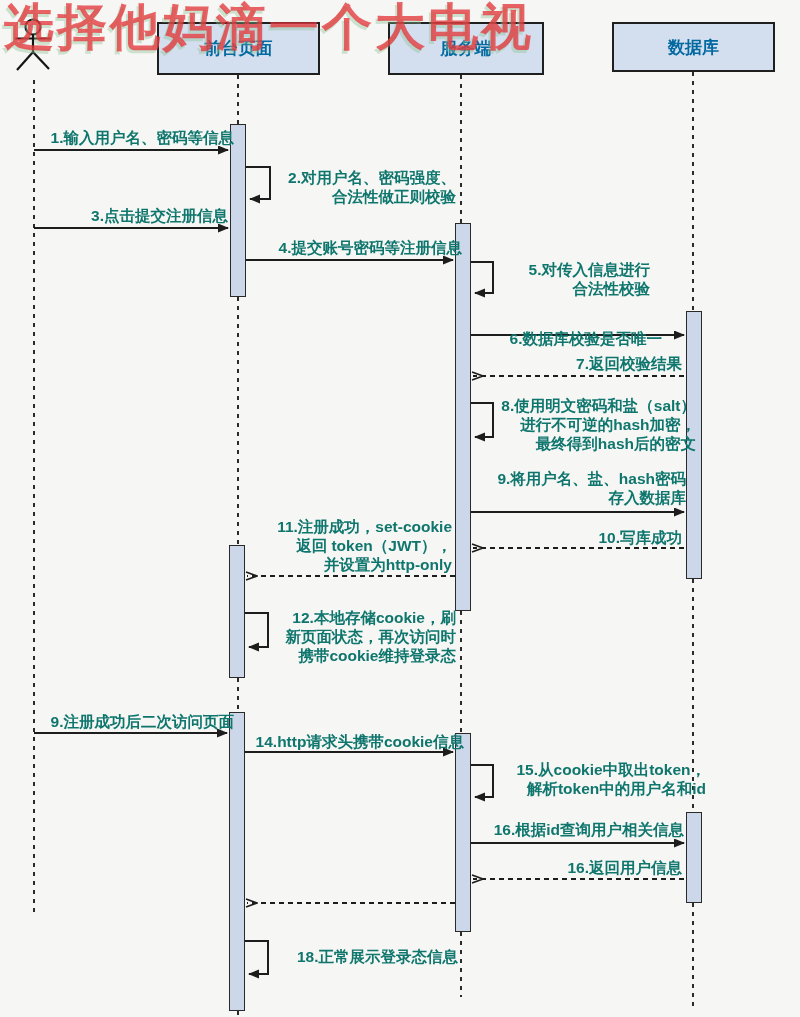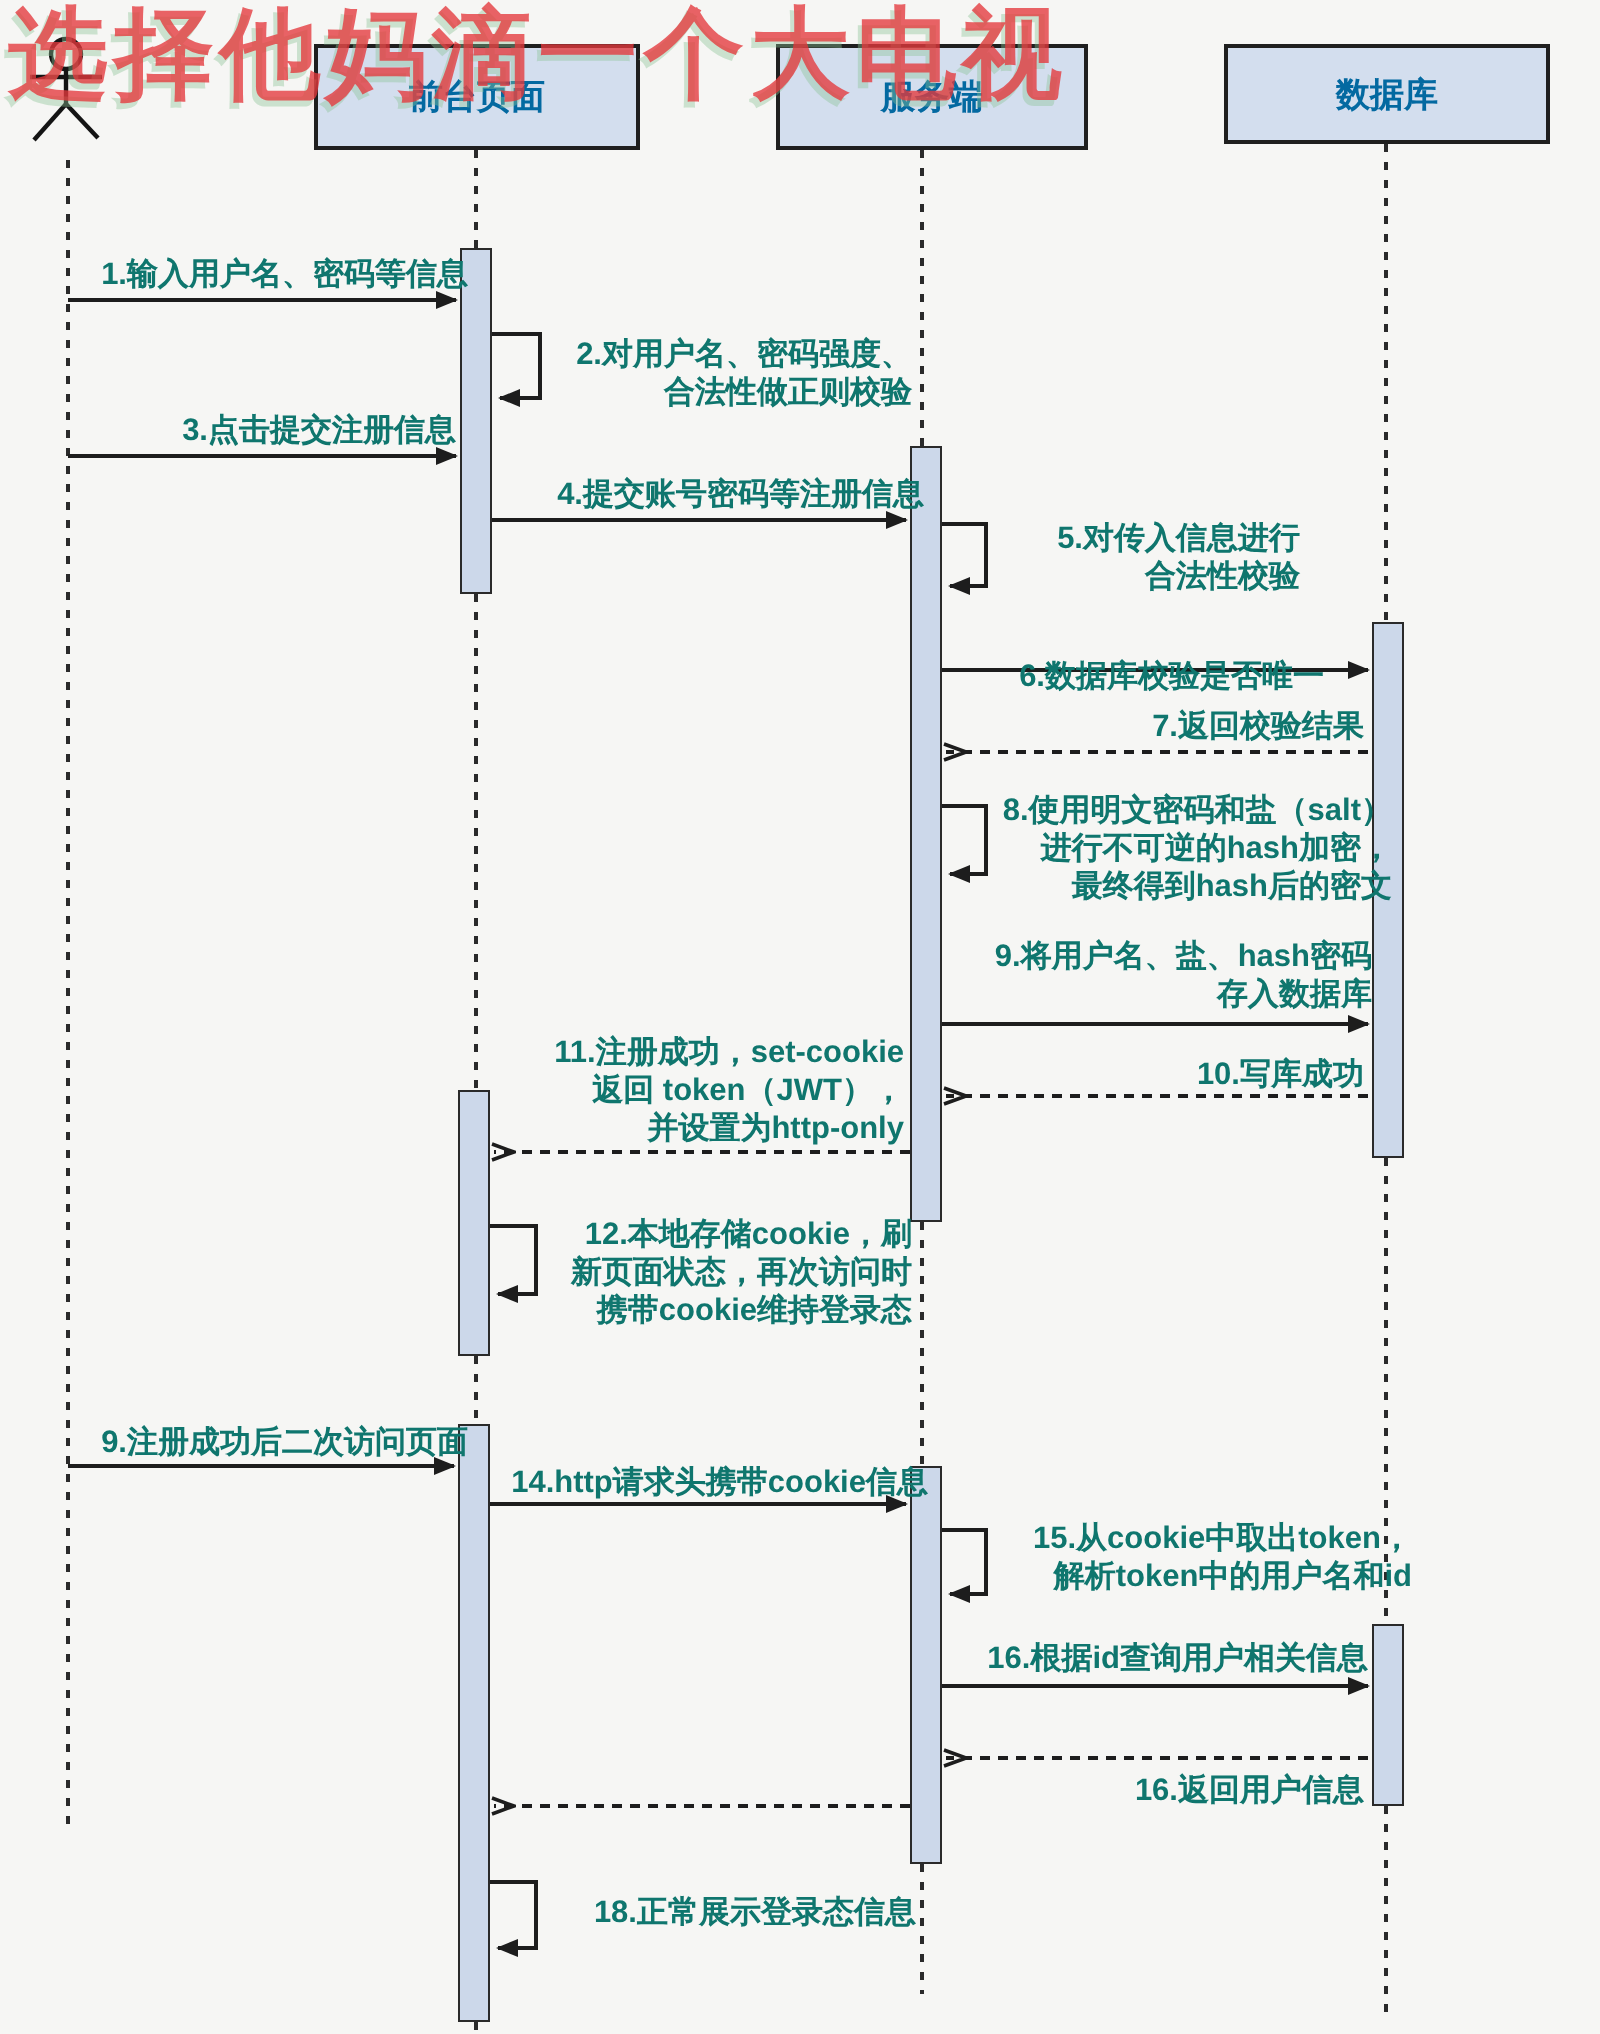--- a/index.html
+++ b/index.html
@@ -25,21 +25,21 @@
   .m7 {left:476px; top:354px; width:206px;}
   .m8 {left:486px; top:396px; width:210px;}
   .m9 {left:476px; top:469px; width:210px;}
   .m10{left:476px; top:528px; width:206px;}
   .m11{left:250px; top:517px; width:202px;}
   .m12{left:254px; top:608px; width:202px;}
   .m13{left:34px;  top:712px; width:200px;}
   .m14{left:248px; top:732px; width:216px;}
   .m15{left:488px; top:760px; width:218px;}
   .m16{left:464px; top:820px; width:220px;}
-  .m16b{left:476px;top:858px; width:206px;margin-top:28px;}
+  .m16b{left:476px;top:858px; width:206px;}
   .m17{left:250px; top:882px; width:202px;}
   .m18{left:256px; top:947px; width:202px;}
 </style>
 </head>
 <body>
 
 <div id="page">
 
   <svg class="layer" width="800" height="1017" viewBox="0 0 800 1017">
     <defs>

